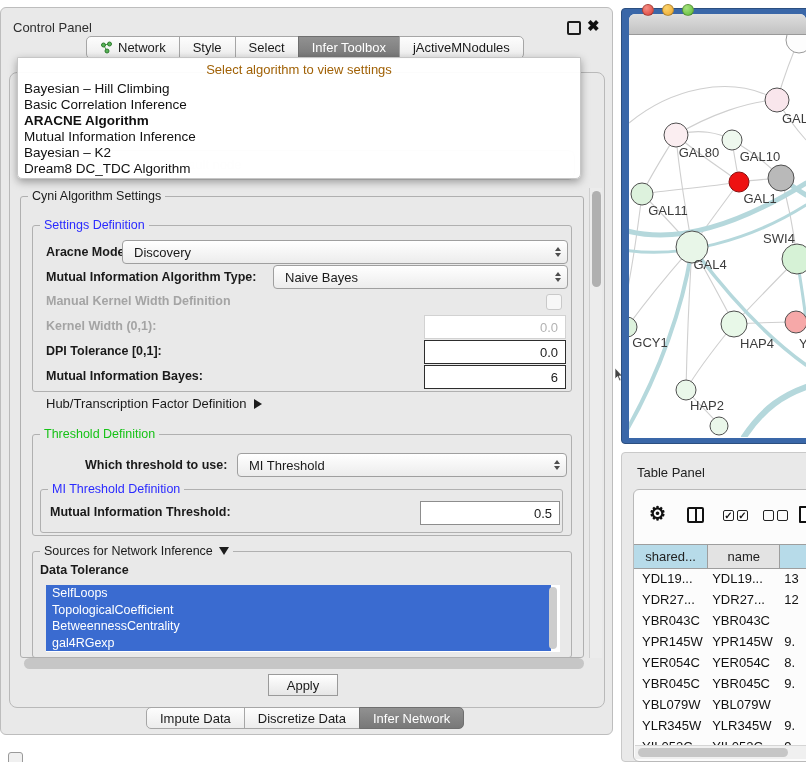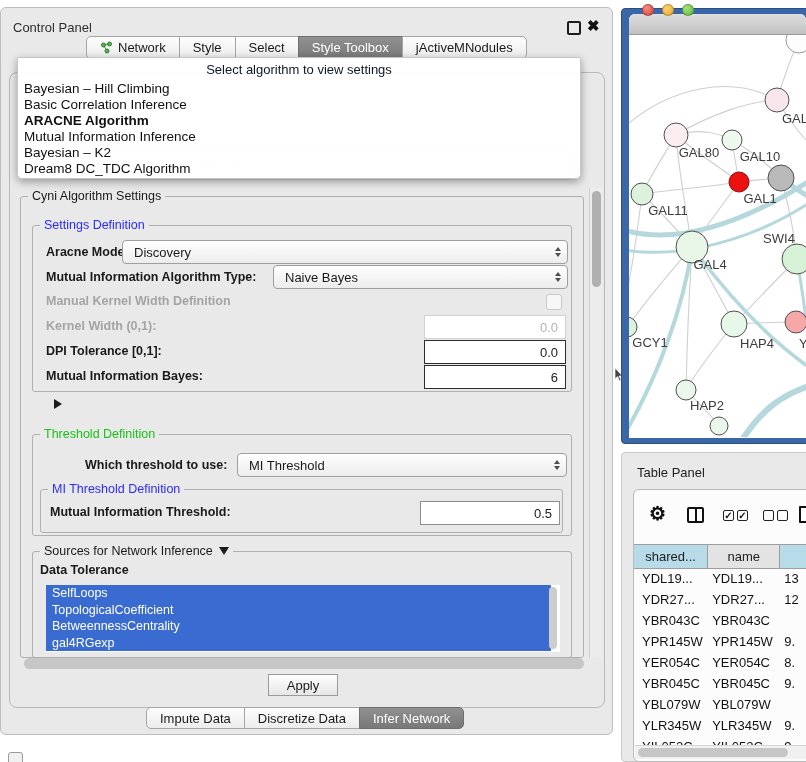--- a/index.html
+++ b/index.html
@@ -17,21 +17,21 @@
   
   .tabs{position:absolute;display:flex;height:23px;font-size:13px}
   .tab{display:flex;align-items:center;gap:5px;padding:0 13px;background:linear-gradient(#fdfdfd,#ececec);
        border:1px solid #a6a6a6;margin-left:-1px;white-space:nowrap;box-sizing:border-box}
   .tab.first{border-radius:5px 0 0 5px;margin-left:0}
   .tab.last{border-radius:0 5px 5px 0}
   .tab.sel{background:linear-gradient(#919191,#787878);color:#fff;border-color:#6f6f6f}
   
   .popup{position:absolute;left:17px;top:57px;width:562px;height:120px;background:rgba(255,255,255,0.96);
          border:1px solid #c6c6c6;border-radius:0 0 5px 5px;box-shadow:0 3px 9px rgba(0,0,0,0.35);z-index:30}
-  .popup .ph{height:23px;line-height:23px;text-align:center;color:#0f172a;font-size:13px}
+  .popup .ph{height:23px;line-height:23px;text-align:center;color:#a16207;font-size:13px}
   .popup .it{height:16px;line-height:16px;font-size:13.5px;padding-left:6px;color:#101010;white-space:nowrap}
   .popup .it.bold{font-weight:bold}
   .ghost{position:absolute;left:65px;top:150px;width:510px;height:30px;border:1px solid #cfcfcf;border-radius:7px;
          background:#f3f3f3;z-index:5;color:#d4d4d4;font-size:13px;line-height:28px;padding-left:18px;box-sizing:border-box}
   
   .group{position:absolute;border:1px solid #b0b0b0;border-radius:3px;box-sizing:border-box}
   .gtitle{position:absolute;top:-8px;left:7px;background:#e9e9e9;padding:0 4px;font-size:12.5px;white-space:nowrap}
   .blue{color:#2a2aff}.green{color:#16c216}
   .lbl{position:absolute;font-size:12.5px;font-weight:bold;white-space:nowrap}
   .lbl.dis{color:#a4a4a4}
@@ -107,21 +107,21 @@
       </svg>
       <span>Network</span>
     </div>
     <div class="tab">
       <span>Style</span>
     </div>
     <div class="tab">
       <span>Select</span>
     </div>
     <div class="tab sel">
-      <span>Style Toolbox</span>
+      <span>Infer Toolbox</span>
     </div>
     <div class="tab last">
       <span>jActiveMNodules</span>
     </div>
   </div>
 
   <div class="ghost">gal-inferred.sif default node</div>
 
   <div class="popup">
     <div class="ph">Select algorithm to view settings</div>
@@ -163,21 +163,21 @@
   <div class="lbl dis" style="left:46px;top:292px;line-height:18px">Manual Kernel Width Definition</div>
   <div class="checkbox" style="left:546px;top:294px"></div>
   <div class="lbl dis" style="left:46px;top:315px;line-height:22px">Kernel Width (0,1):</div>
   <div class="field dis" style="left:424px;top:315px;width:142px;height:22px">0.0</div>
   <div class="lbl" style="left:46px;top:340px;line-height:23px">DPI Tolerance [0,1]:</div>
   <div class="field strong" style="left:424px;top:340px;width:142px;height:23px">0.0</div>
   <div class="lbl" style="left:46px;top:365px;line-height:23px">Mutual Information Bayes:</div>
   <div class="field strong" style="left:424px;top:365px;width:142px;height:23px">6</div>
 
   <div class="lbl plain" style="left:46px;top:395px;line-height:18px">
-    <span class="arrow-r"></span>
+    <span>Hub/Transcription Factor Definition</span><span class="arrow-r"></span>
   </div>
 
   <div class="group" style="left:32px;top:434px;width:540px;height:102px">
     <div class="gtitle green">Threshold Definition</div>
   </div>
   <div class="lbl" style="left:85px;top:453px;line-height:24px">Which threshold to use:</div>
   <div class="combo" style="left:237px;top:453px;width:330px;height:24px">
     <span>MI Threshold</span>
     <span class="spin">
         <span class="tri-u"></span>

